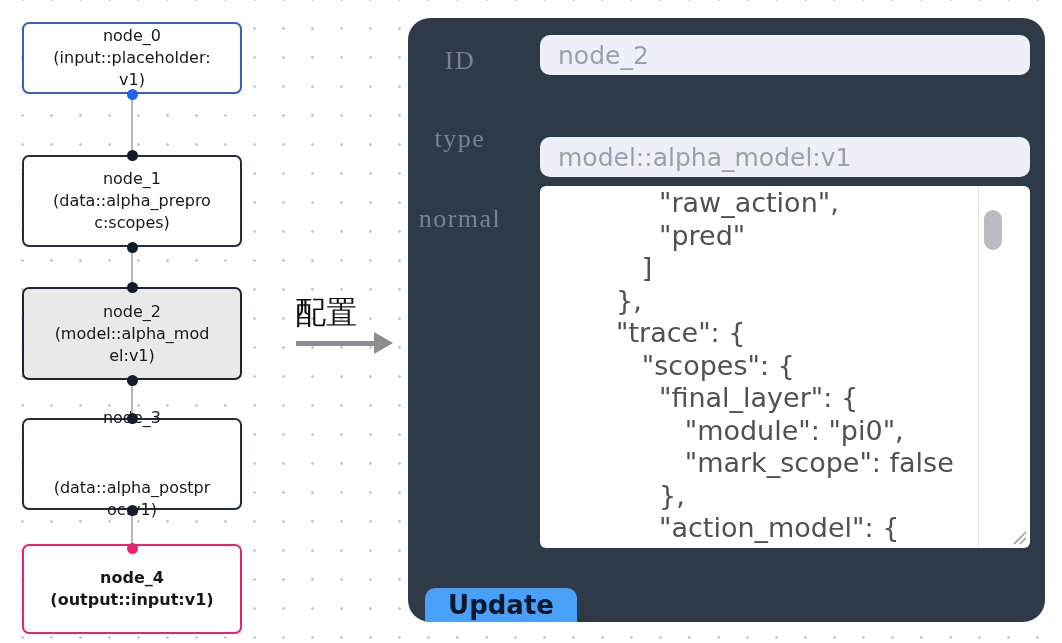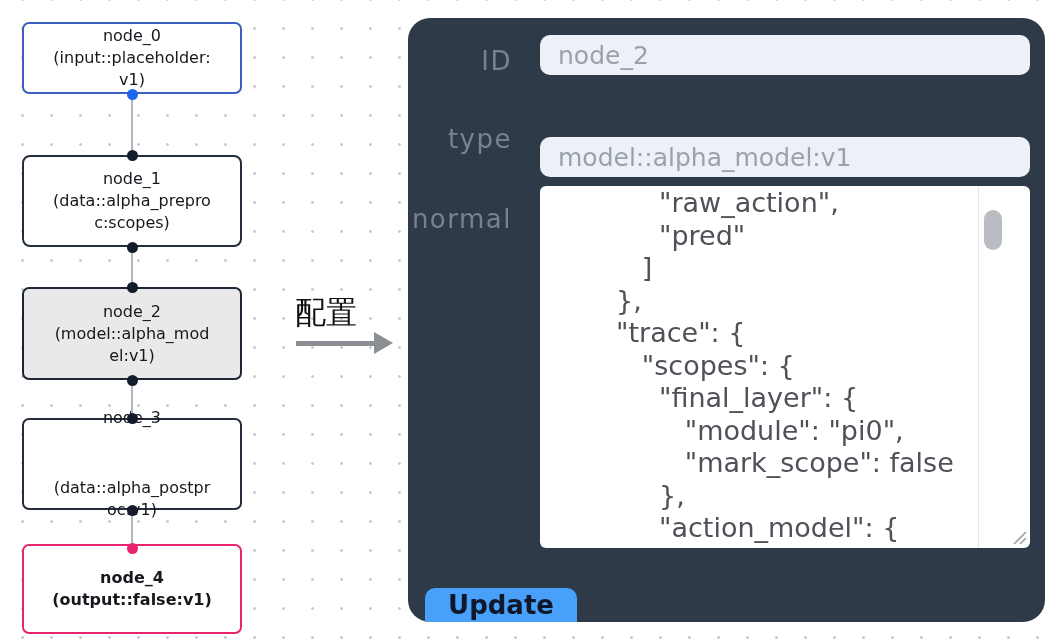--- a/index.html
+++ b/index.html
@@ -12,21 +12,21 @@
   }
   
   .fnode{
     position:absolute;left:22px;width:220px;box-sizing:border-box;
     background:#ffffff;border:2px solid #232d3b;border-radius:7px;
     display:flex;flex-direction:column;justify-content:center;align-items:center;
     text-align:center;color:#15181d;font-size:16px;line-height:22px;
     padding:2px 26px;word-break:break-all;
   }
   .n0{top:22px;height:72px;border-color:#3a5fc1;}
-  .n1{top:155px;height:92px;border-radius:8px;}
+  .n1{top:155px;height:92px;}
   .n2{top:287px;height:93px;background:#e9e9ea;border-width:2.5px;border-color:#1d2634;}
   .n3{top:418px;height:92px;gap:48px;}
   .n4{top:544px;height:90px;border-color:#e7246d;font-weight:bold;}
   .edge{position:absolute;left:131px;width:2px;background:#b3b6ba;}
   .e1{top:94px;height:61px;}
   .e2{top:247px;height:40px;}
   .e3{top:380px;height:38px;}
   .e4{top:510px;height:38px;}
   .handle{position:absolute;left:126.5px;width:11px;height:11px;border-radius:50%;background:#141c2b;}
   .h1{top:88.5px;background:#1f66ee;}
@@ -34,22 +34,22 @@
   .h5{top:374.5px;} .h6{top:412.5px;} .h7{top:504.5px;}
   .h8{top:542.5px;background:#e7246d;}
   
   .relay-label{position:absolute;left:295px;top:292px;font-size:31px;color:#101010;}
   .arrow-shaft{position:absolute;left:296px;top:341px;width:79px;height:5px;background:#8b8f93;}
   .arrow-head{position:absolute;left:374px;top:332px;width:0;height:0;
     border-left:19px solid #8b8f93;border-top:11.5px solid transparent;border-bottom:11.5px solid transparent;}
   
   .panel{position:absolute;left:408px;top:18px;width:637px;height:604px;
     background:#2f3a49;border-radius:22px;overflow:hidden;}
-  .plabel{position:absolute;left:0;width:104px;text-align:right;
-    color:#79818d;font-size:26px;letter-spacing:1.5px;}
+  .plabel{position:absolute;left:0;width:104px;text-align:center;
+    color:#79818d;font-size:26px;letter-spacing:1.5px;font-family:Liberation Serif, serif;}
   .l-id{top:28px;} .l-type{top:106px;} .l-config{top:186px;}
   .pinput{position:absolute;left:132px;width:490px;height:40px;box-sizing:border-box;
     background:#edf0f6;border-radius:10px;display:flex;align-items:center;
     padding-left:18px;color:#99a1ad;font-size:25px;}
   .i-id{top:17px;} .i-type{top:95px;margin-top:24px;}
   .config-box{position:absolute;left:132px;top:168px;width:490px;height:362px;
     background:#ffffff;border-radius:6px;overflow:hidden;}
   .config-text{position:absolute;left:0;top:1px;padding-left:16px;
     white-space:pre;font-size:27px;line-height:32.5px;color:#4e5258;}
   .vsep{position:absolute;left:438px;top:0;bottom:0;width:1px;background:#e4e6e9;}
@@ -76,21 +76,21 @@
     <div class="fnode n2">
       <div>node_2</div>
       <div>(model::alpha_model:v1)</div>
     </div>
     <div class="fnode n3">
       <div>node_3</div>
       <div>(data::alpha_postproc:v1)</div>
     </div>
     <div class="fnode n4">
       <div>node_4</div>
-      <div>(output::false:v1)</div>
+      <div>(output::input:v1)</div>
     </div>
 
     <div class="edge e1"></div>
     <div class="edge e2"></div>
     <div class="edge e3"></div>
     <div class="edge e4"></div>
 
     <div class="handle h1"></div>
     <div class="handle h2"></div>
     <div class="handle h3"></div>

